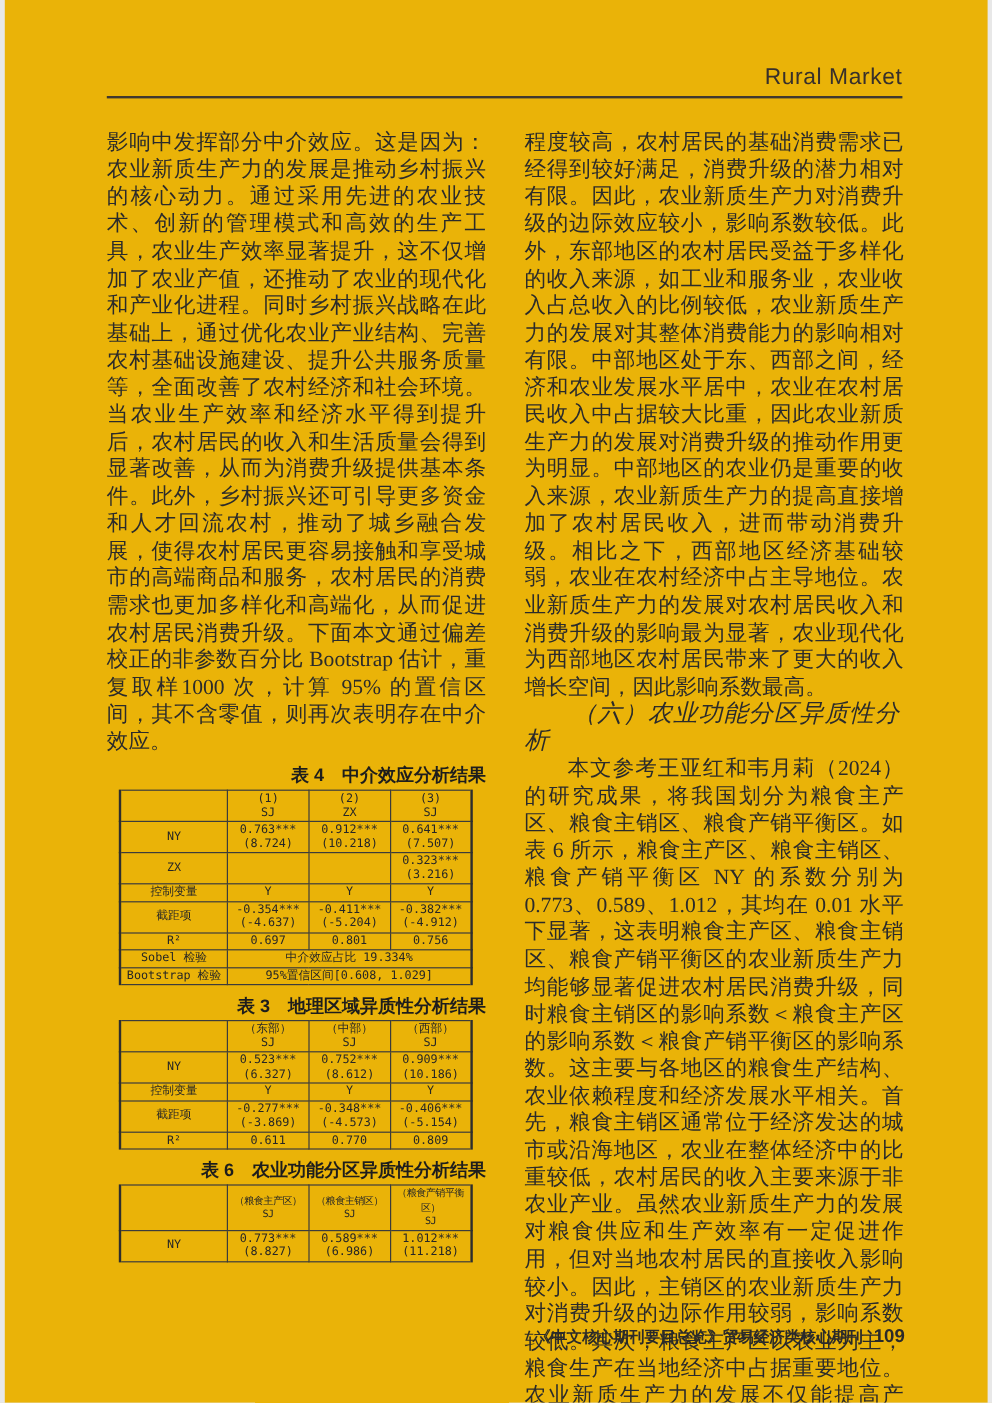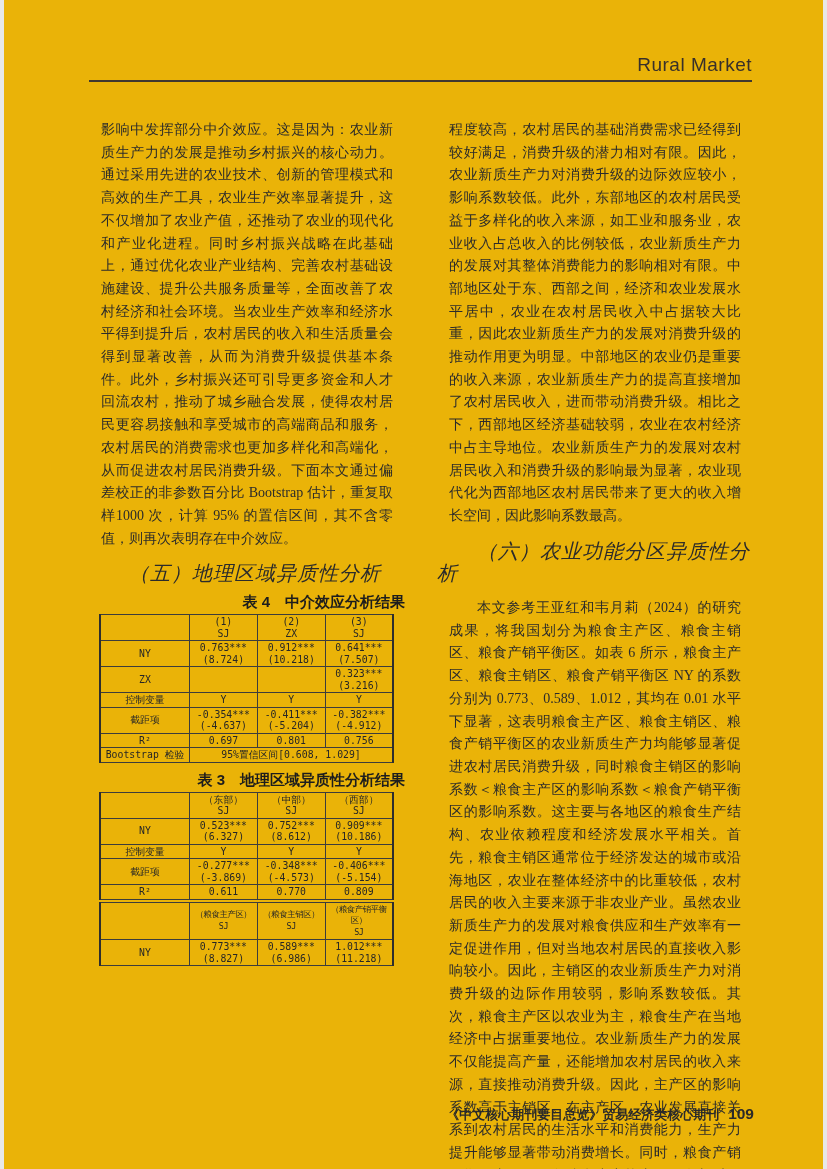--- a/index.html
+++ b/index.html
@@ -19,22 +19,22 @@
     font-size:19px;letter-spacing:.5px;color:#38302b;
   }
   .header-rule{
     position:absolute;top:80px;left:85px;width:663px;
     border-top:2px solid #40382f;height:0;
   }
   .col{position:absolute;top:107px;width:316px;}
   .col-left{left:85px;}
   .col-right{left:433px;}
   .body-text{
-    margin:12px;
-    font-size:14px;line-height:22.7px;
+    margin:0;
+    font-size:18px;line-height:22.7px;
     text-align:justify;
     text-justify:inter-ideograph;
   }
   .indent{text-indent:2em;}
   .subheading{
     margin:0;
     font-size:20px;line-height:22.7px;
     font-style:italic;
     text-indent:2em;
     letter-spacing:1px;
@@ -77,21 +77,20 @@
 </head>
 <body>
 
 <div class="page">
 
   <div class="journal-name">Rural Market</div>
   <div class="header-rule"></div>
 
   <div class="col col-left">
     <p class="body-text">影响中发挥部分中介效应。这是因为：农业新质生产力的发展是推动乡村振兴的核心动力。通过采用先进的农业技术、创新的管理模式和高效的生产工具，农业生产效率显著提升，这不仅增加了农业产值，还推动了农业的现代化和产业化进程。同时乡村振兴战略在此基础上，通过优化农业产业结构、完善农村基础设施建设、提升公共服务质量等，全面改善了农村经济和社会环境。当农业生产效率和经济水平得到提升后，农村居民的收入和生活质量会得到显著改善，从而为消费升级提供基本条件。此外，乡村振兴还可引导更多资金和人才回流农村，推动了城乡融合发展，使得农村居民更容易接触和享受城市的高端商品和服务，农村居民的消费需求也更加多样化和高端化，从而促进农村居民消费升级。下面本文通过偏差校正的非参数百分比 Bootstrap 估计，重复取样1000 次，计算 95% 的置信区间，其不含零值，则再次表明存在中介效应。</p>
-    <p class="subheading">（五）地理区域异质性分析</p>
 
     <div class="table-caption">表 4　中介效应分析结果</div>
     <table class="stat-table">
         <thead>
           <tr>
             <th></th>
             <th>(1)
 SJ</th>
             <th>(2)
 ZX</th>
@@ -131,20 +130,24 @@
             <td>-0.382***
 (-4.912)</td>
           </tr>
           <tr>
             <th>R²</th>
             <td>0.697</td>
             <td>0.801</td>
             <td>0.756</td>
           </tr>
           <tr>
+            <th>Sobel 检验</th>
+            <td colspan="3">中介效应占比 19.334%</td>
+          </tr>
+          <tr>
             <th>Bootstrap 检验</th>
             <td colspan="3">95%置信区间[0.608, 1.029]</td>
           </tr>
         </tbody>
       </table>
 
     <div class="table-caption">表 3　地理区域异质性分析结果</div>
     <table class="stat-table">
         <thead>
           <tr>
@@ -184,20 +187,21 @@
           </tr>
           <tr>
             <th>R²</th>
             <td>0.611</td>
             <td>0.770</td>
             <td>0.809</td>
           </tr>
         </tbody>
       </table>
 
+    <div class="table-caption">表 6　农业功能分区异质性分析结果</div>
     <table class="stat-table tight">
         <thead>
           <tr>
             <th></th>
             <th>（粮食主产区）
 SJ</th>
             <th>（粮食主销区）
 SJ</th>
             <th>（粮食产销平衡区）
 SJ</th>

